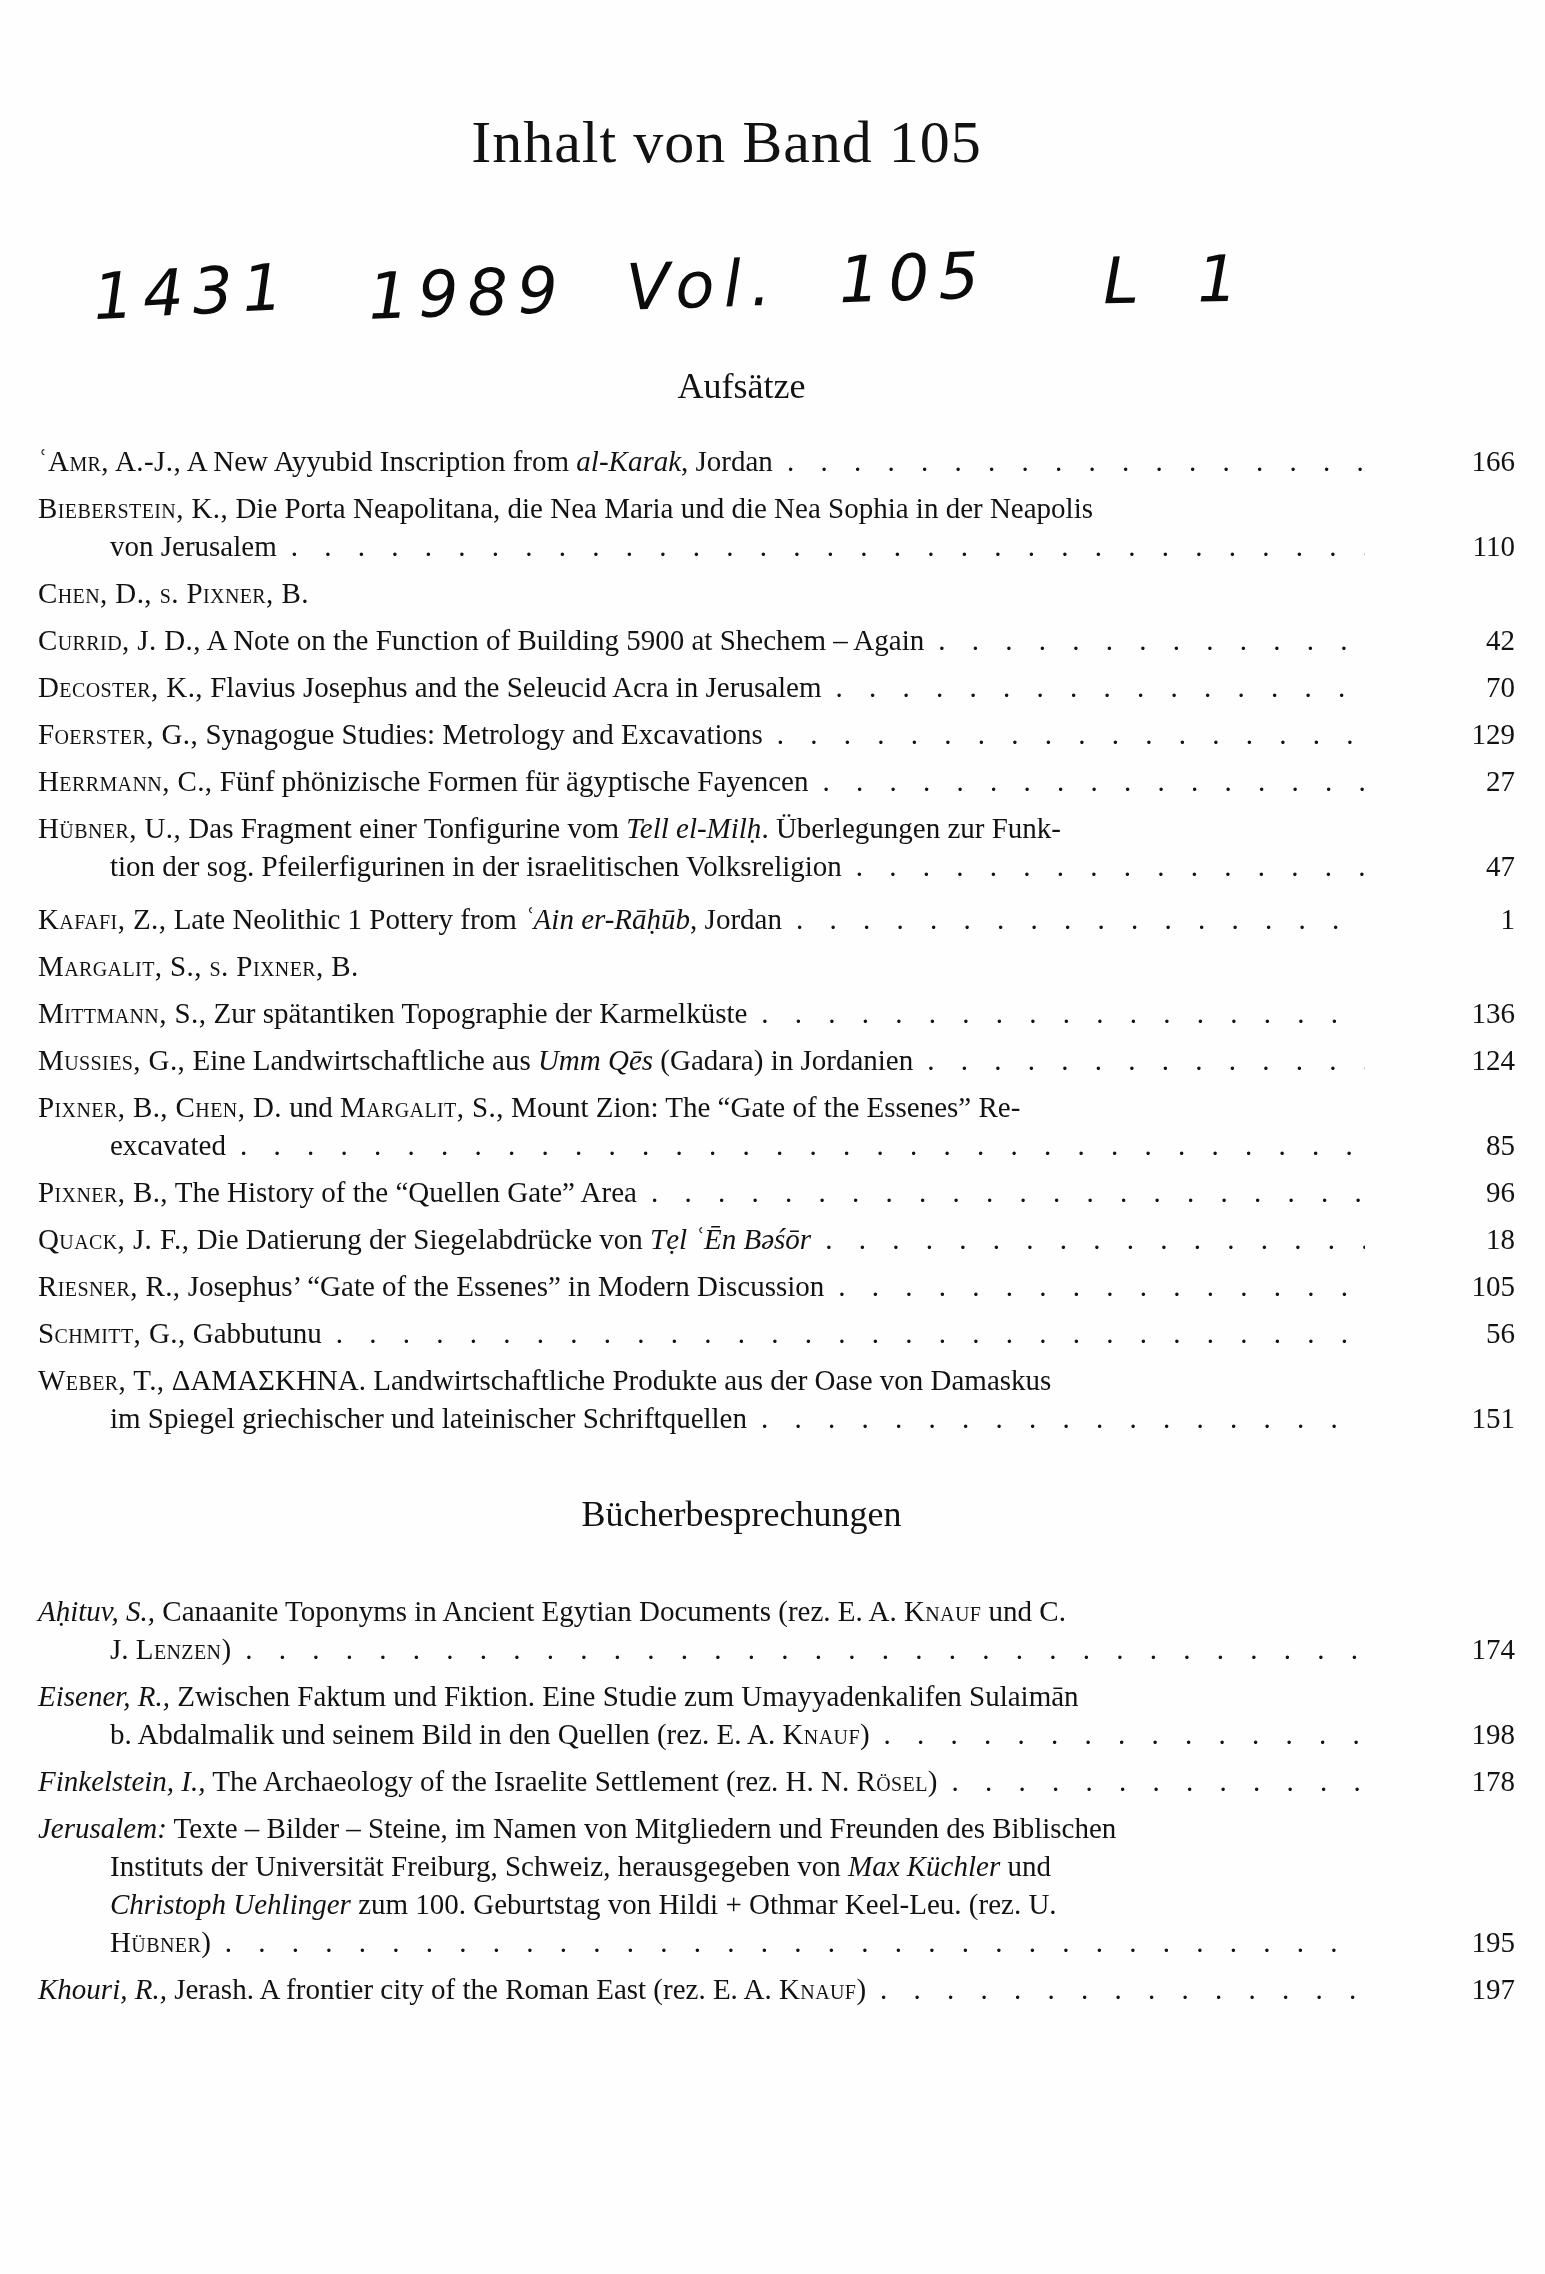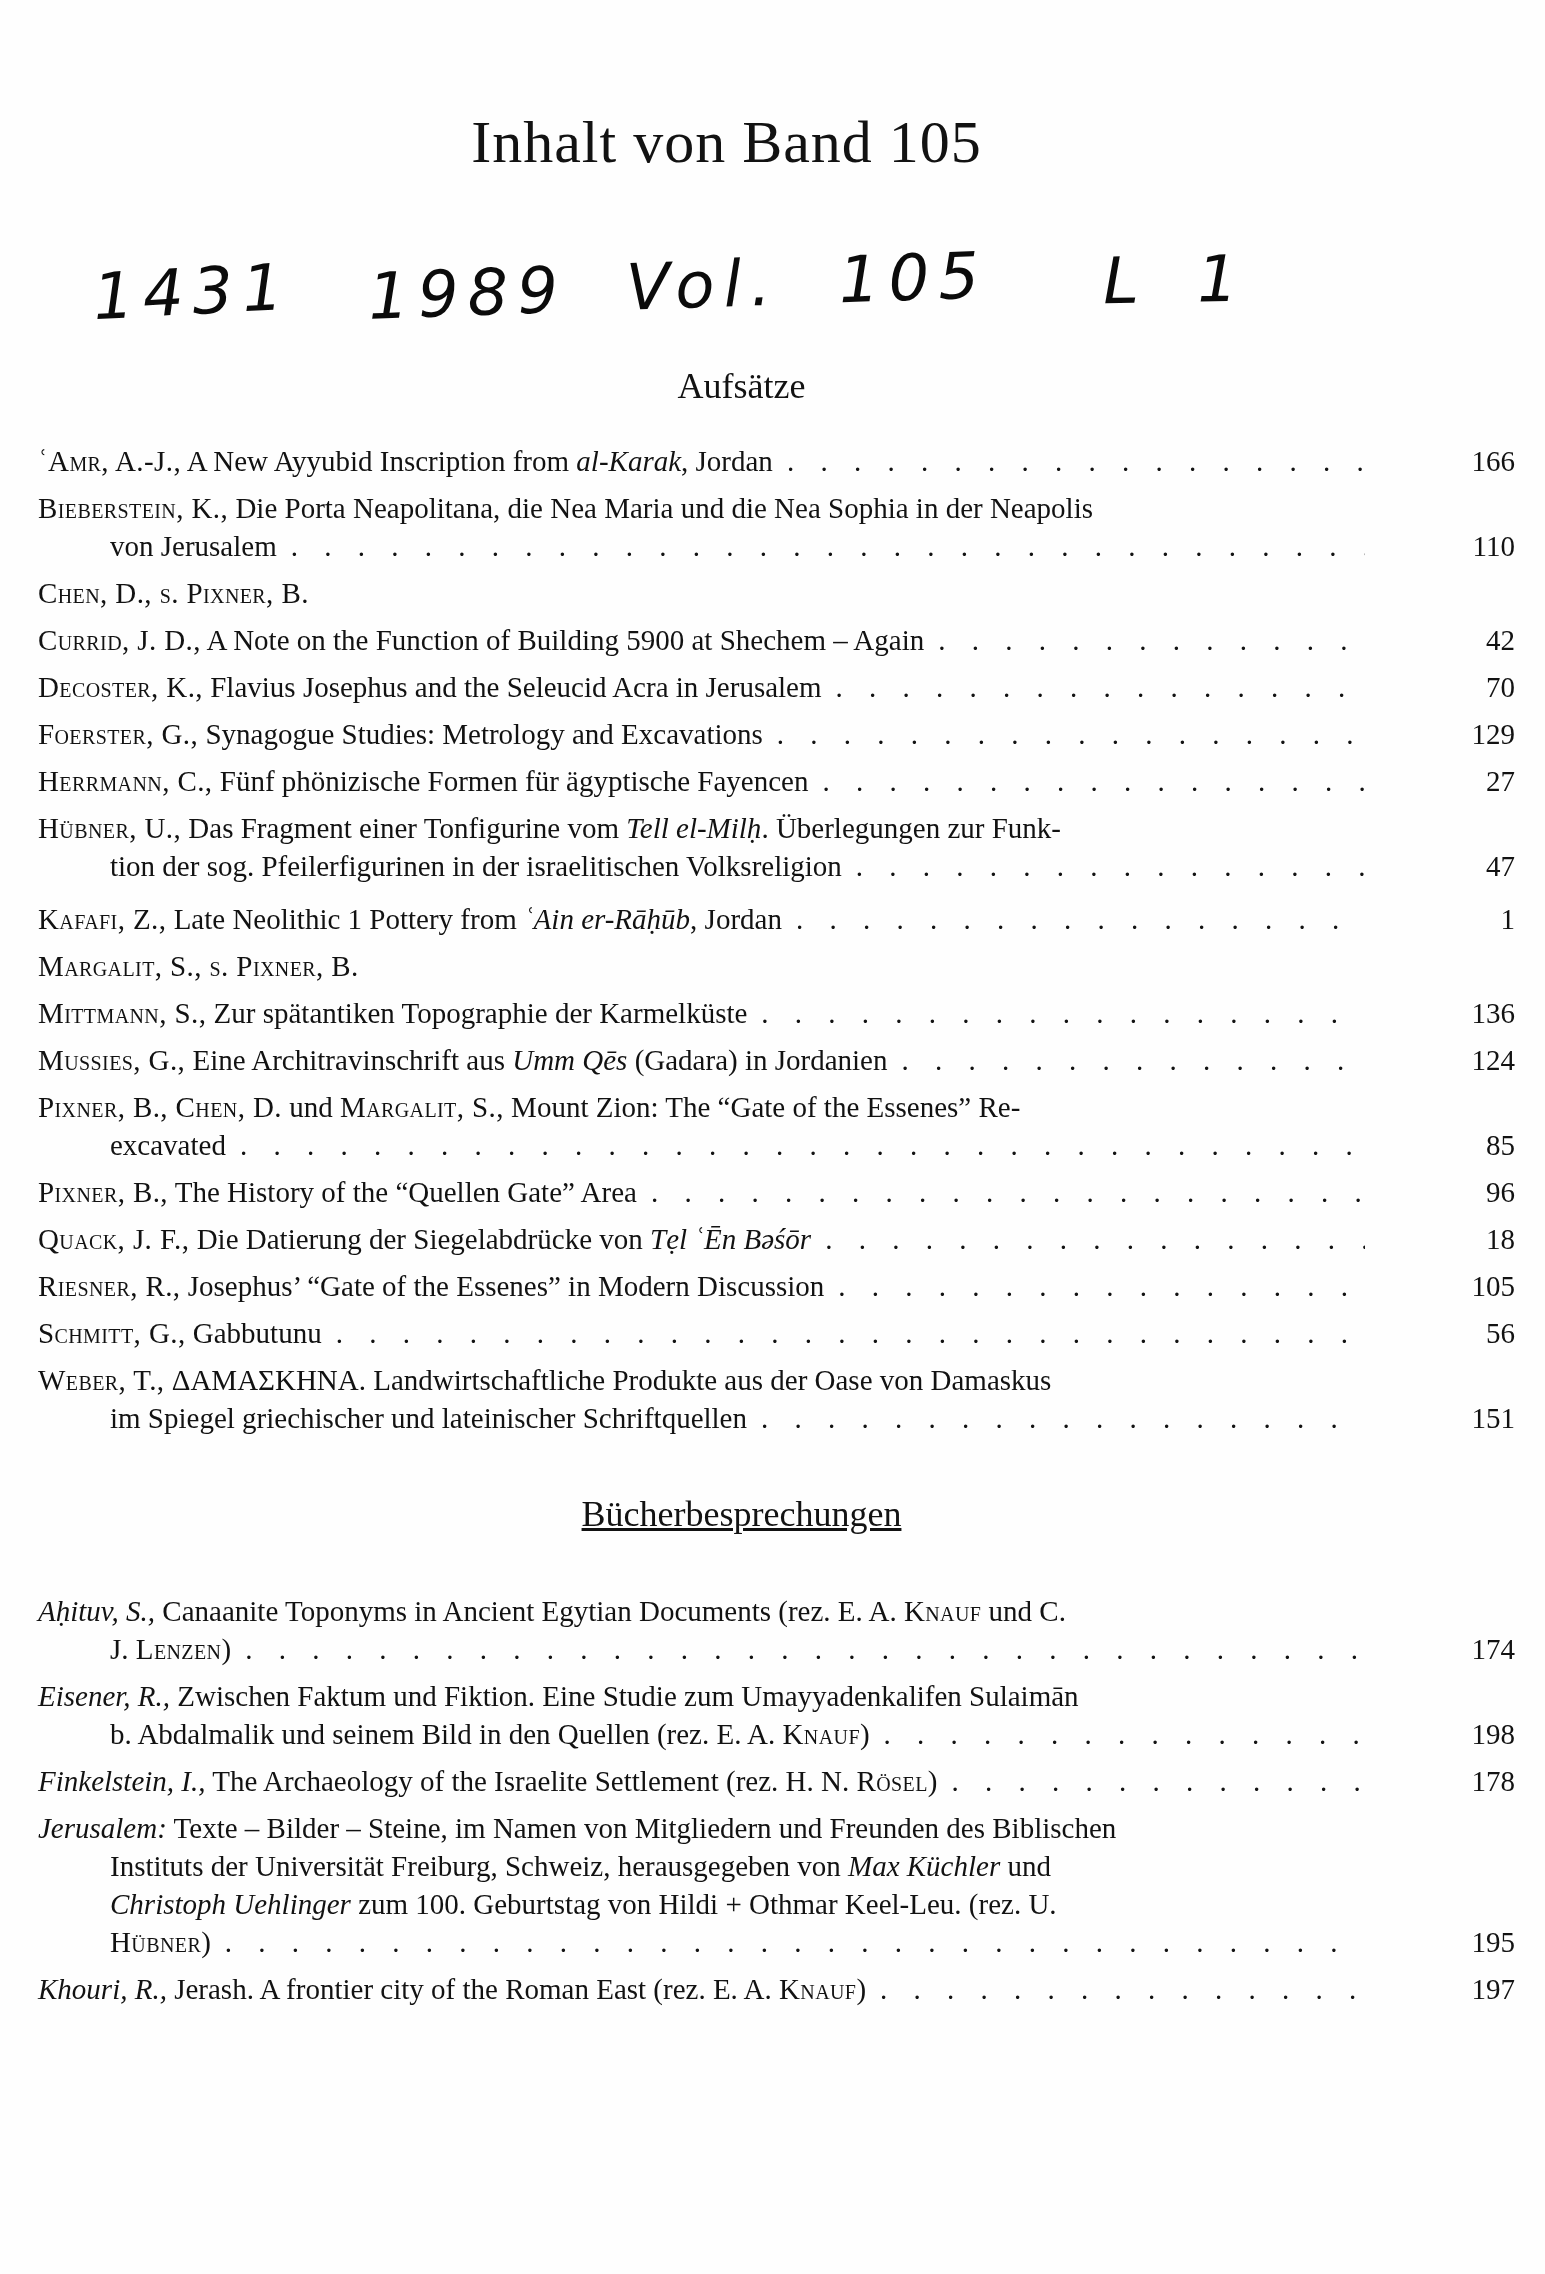--- a/index.html
+++ b/index.html
@@ -18,21 +18,21 @@
     position:absolute;font-family:"DejaVu Sans",sans-serif;font-style:italic;
     font-size:64px;letter-spacing:9px;white-space:nowrap;color:#0b0b0b;
   }
   .hw1{left:55px;top:78px;transform:rotate(-3deg);}
   .hw2{left:330px;top:72px;transform:rotate(-2deg);word-spacing:30px;}
   .hw3{left:1065px;top:66px;transform:rotate(-1deg);word-spacing:20px;}
   .shead{
     font-weight:normal;font-size:36px;line-height:43px;
     text-align:center;margin:20px 0 34px 0;transform:translateX(-35px);
   }
-  .shead2{margin-top:56px;margin-bottom:56px;text-decoration:underline;}
+  .shead2{margin-top:56px;margin-bottom:56px;}
   .entries{font-size:29px;line-height:38px;}
   .entry + .entry{margin-top:9px;}
   .entry.tight{margin-top:15px;}
   .line{display:flex;align-items:baseline;}
   .line.cont{padding-left:72px;}
   .txt{flex:0 1 auto;}
   .seg-sc{font-variant:small-caps;letter-spacing:0.4px;}
   .seg-i{font-style:italic;}
   .dots{
     flex:1 1 40px;overflow:hidden;white-space:nowrap;
@@ -132,21 +132,21 @@
         </div>
         <div class="entry">
           <div class="line">
             <span class="txt"><span class="seg-sc">Mittmann, S.,</span><span class="seg-r"> Zur spätantiken Topographie der Karmelküste</span></span>
             <span class="dots"></span>
             <span class="pg">136</span>
           </div>
         </div>
         <div class="entry">
           <div class="line">
-            <span class="txt"><span class="seg-sc">Mussies, G.,</span><span class="seg-r"> Eine Architravinschrift aus </span><span class="seg-i">Umm Qēs</span><span class="seg-r"> (Gadara) in Jordanien</span></span>
+            <span class="txt"><span class="seg-sc">Mussies, G.,</span><span class="seg-r"> Eine Landwirtschaftliche aus </span><span class="seg-i">Umm Qēs</span><span class="seg-r"> (Gadara) in Jordanien</span></span>
             <span class="dots"></span>
             <span class="pg">124</span>
           </div>
         </div>
         <div class="entry">
           <div class="line">
             <span class="txt"><span class="seg-sc">Pixner, B., Chen, D.</span><span class="seg-r"> und </span><span class="seg-sc">Margalit, S.,</span><span class="seg-r"> Mount Zion: The “Gate of the Essenes” Re-</span></span>
           </div>
           <div class="line cont">
             <span class="txt"><span class="seg-r">excavated</span></span>

